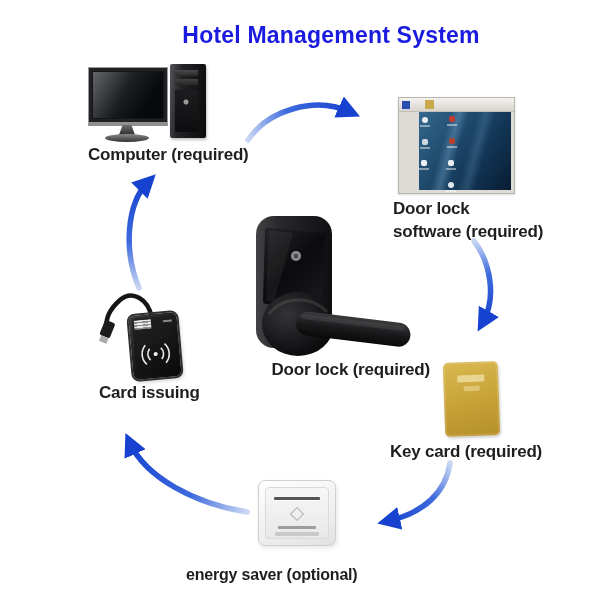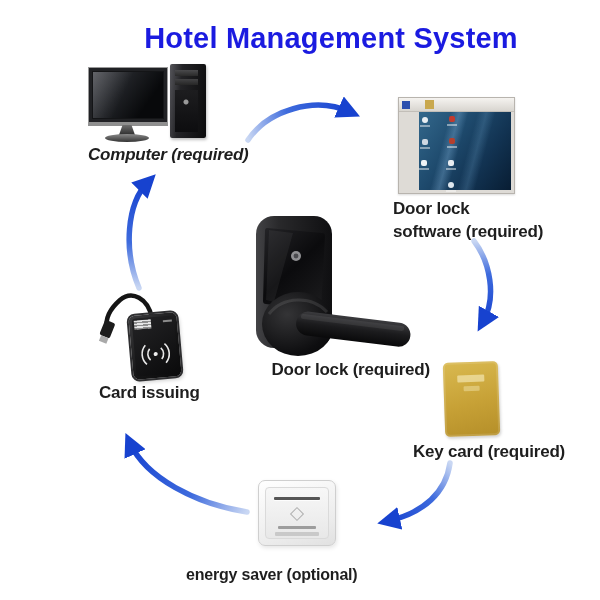--- a/index.html
+++ b/index.html
@@ -1,30 +1,30 @@
 <!DOCTYPE html>
 <html><head>
 <meta charset="utf-8">
 <style>
   html,body{margin:0;padding:0;}
   body{width:600px;height:600px;background:#ffffff;font-family:"Liberation Sans",sans-serif;position:relative;overflow:hidden;}
   .canvas{position:absolute;left:0;top:0;width:600px;height:600px;}
 
   .title{position:absolute;left:62px;top:22px;width:538px;text-align:center;
-         font-size:29px;font-weight:bold;color:#1b1be0;letter-spacing:0.2px;}
+         font-size:23px;font-weight:bold;color:#1b1be0;letter-spacing:0.2px;}
 
   .label{position:absolute;color:#1e1e1e;font-weight:bold;font-size:17px;
          letter-spacing:-0.2px;white-space:nowrap;z-index:4;}
-  .computer-label{left:88px;top:145px;width:160px;text-align:left;font-style:italic;}
+  .computer-label{left:88px;top:145px;width:160px;text-align:left;}
   .software-label1{left:393px;top:199px;}
   .software-label2{left:393px;top:222px;}
   .doorlock-label{left:266px;top:360px;width:164px;text-align:right;}
   .machine-label1{left:99px;top:383px;}
   .machine-label2{left:110px;top:403px;}
-  .keycard-label{left:413px;top:442px;}
+  .keycard-label{left:390px;top:442px;}
   .esaver-label{left:186px;top:550px;font-size:16px;margin-top:16px;}
 
   
   .computer{position:absolute;left:88px;top:64px;width:118px;height:82px;z-index:3;}
   .monitor{position:absolute;left:0;top:3px;width:78px;height:54px;background:#141517;
            border:1px solid #9a9a9a;box-shadow:inset 0 0 0 3px #202124;border-bottom:4px solid #8f8f8f;}
   .screen{position:absolute;left:4px;top:4px;right:4px;bottom:4px;
           background:linear-gradient(115deg,rgba(255,255,255,0.16),transparent 45%),
                      linear-gradient(125deg,#45474d 0%,#1f2125 40%,#08090b 75%);}
   .monitor-neck{position:absolute;left:31px;top:61px;width:16px;height:10px;

